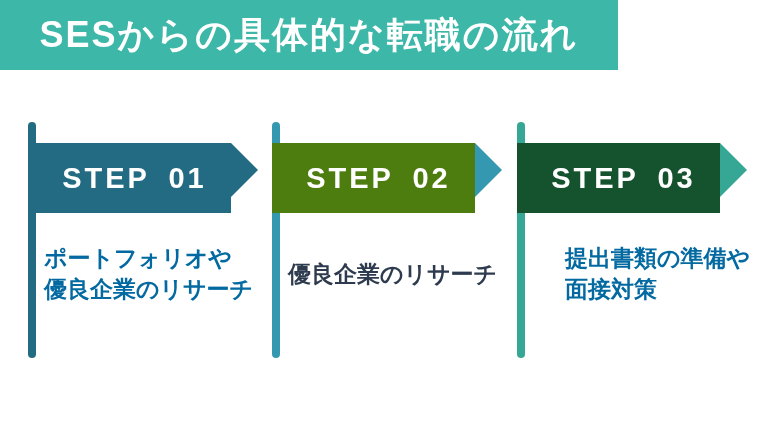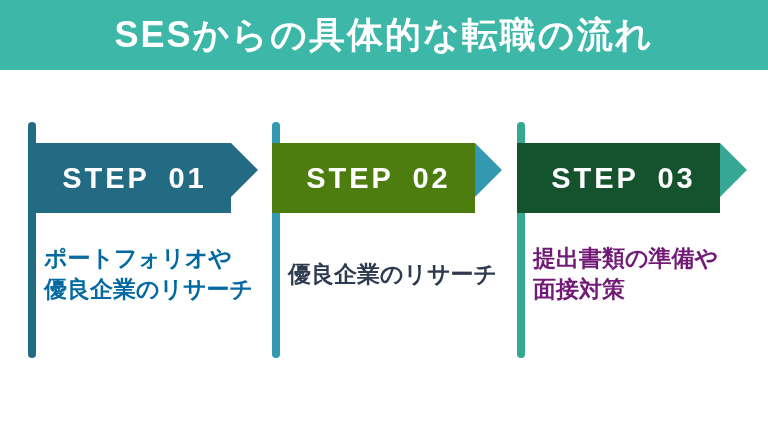--- a/index.html
+++ b/index.html
@@ -12,21 +12,21 @@
     position: relative;
     width: 768px;
     height: 432px;
     background: #ffffff;
     overflow: hidden;
   }
   
   .header {
     position: absolute;
     left: 0; top: 0;
-    width: 768px; height: 70px;
+    width: 618px; height: 70px;
     display: flex;
     align-items: center;
     justify-content: center;
   }
   .header .title {
     color: #ffffff;
     font-size: 36px;
     font-weight: 700;
     letter-spacing: 2px;
     white-space: nowrap;
@@ -124,20 +124,20 @@
     </div>
   </div>
 
   <div class="step-col c2">
     <div class="pole" style="background: rgb(55, 167, 149);"></div>
     <div class="banner" style="background: #14532d;">
       <span class="step-label">STEP 03</span>
     </div>
     <div class="arrow-head" style="border-left-color: rgb(55, 167, 149);"></div>
     <div class="desc">
-      <div class="desc-inner" style="color: #701a75;">
+      <div class="desc-inner" style="color: #0369a1; margin-left: 32px;">
         <span class="desc-line">提出書類の準備や</span>
         <span class="desc-line">面接対策</span>
       </div>
     </div>
   </div>
 
 </div>
 
 </body></html>

